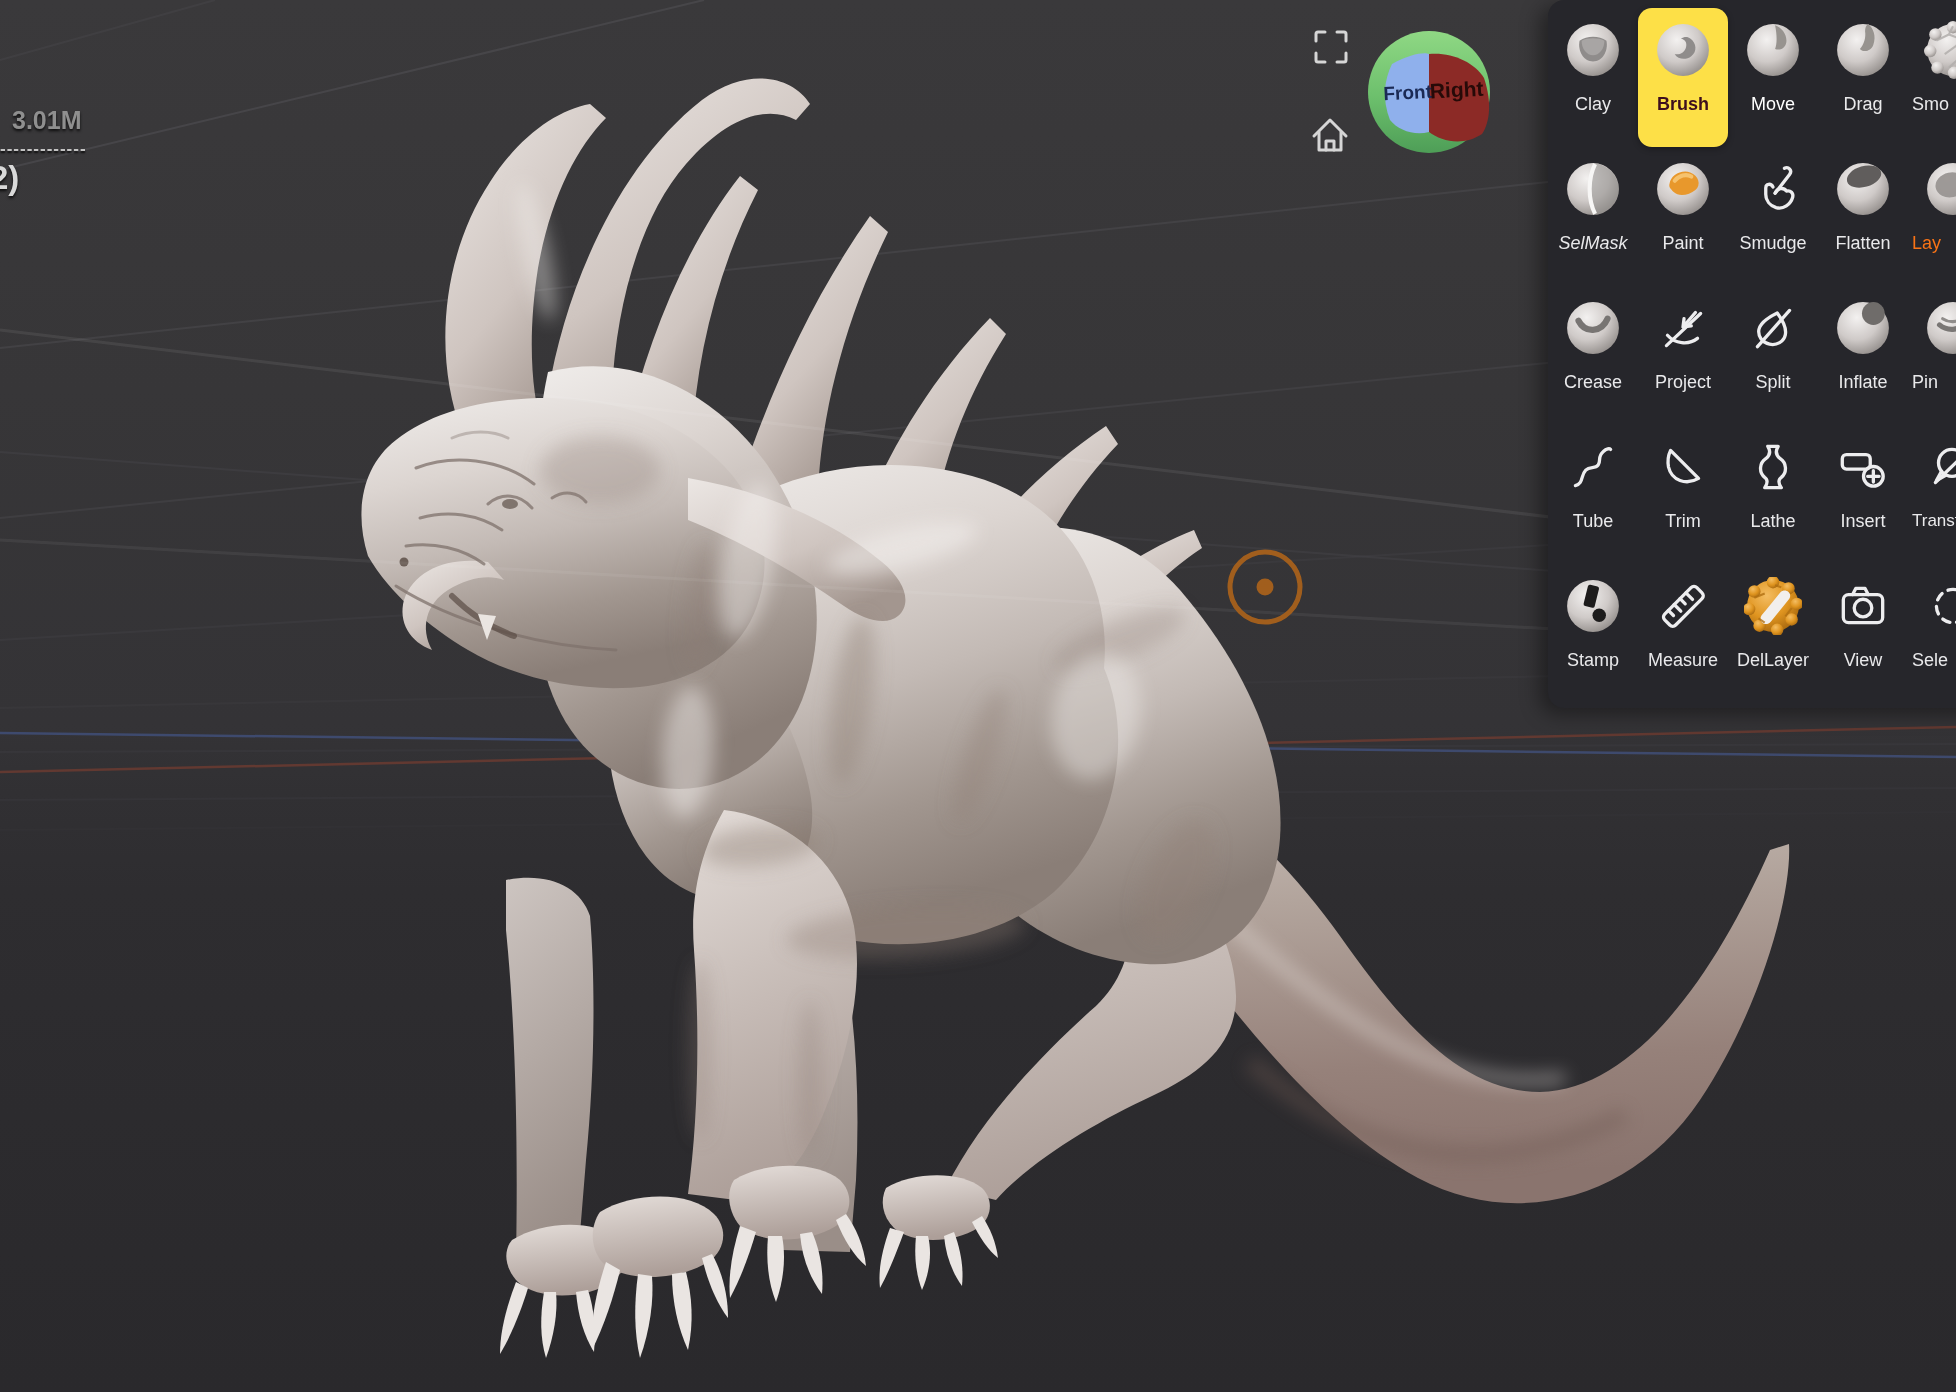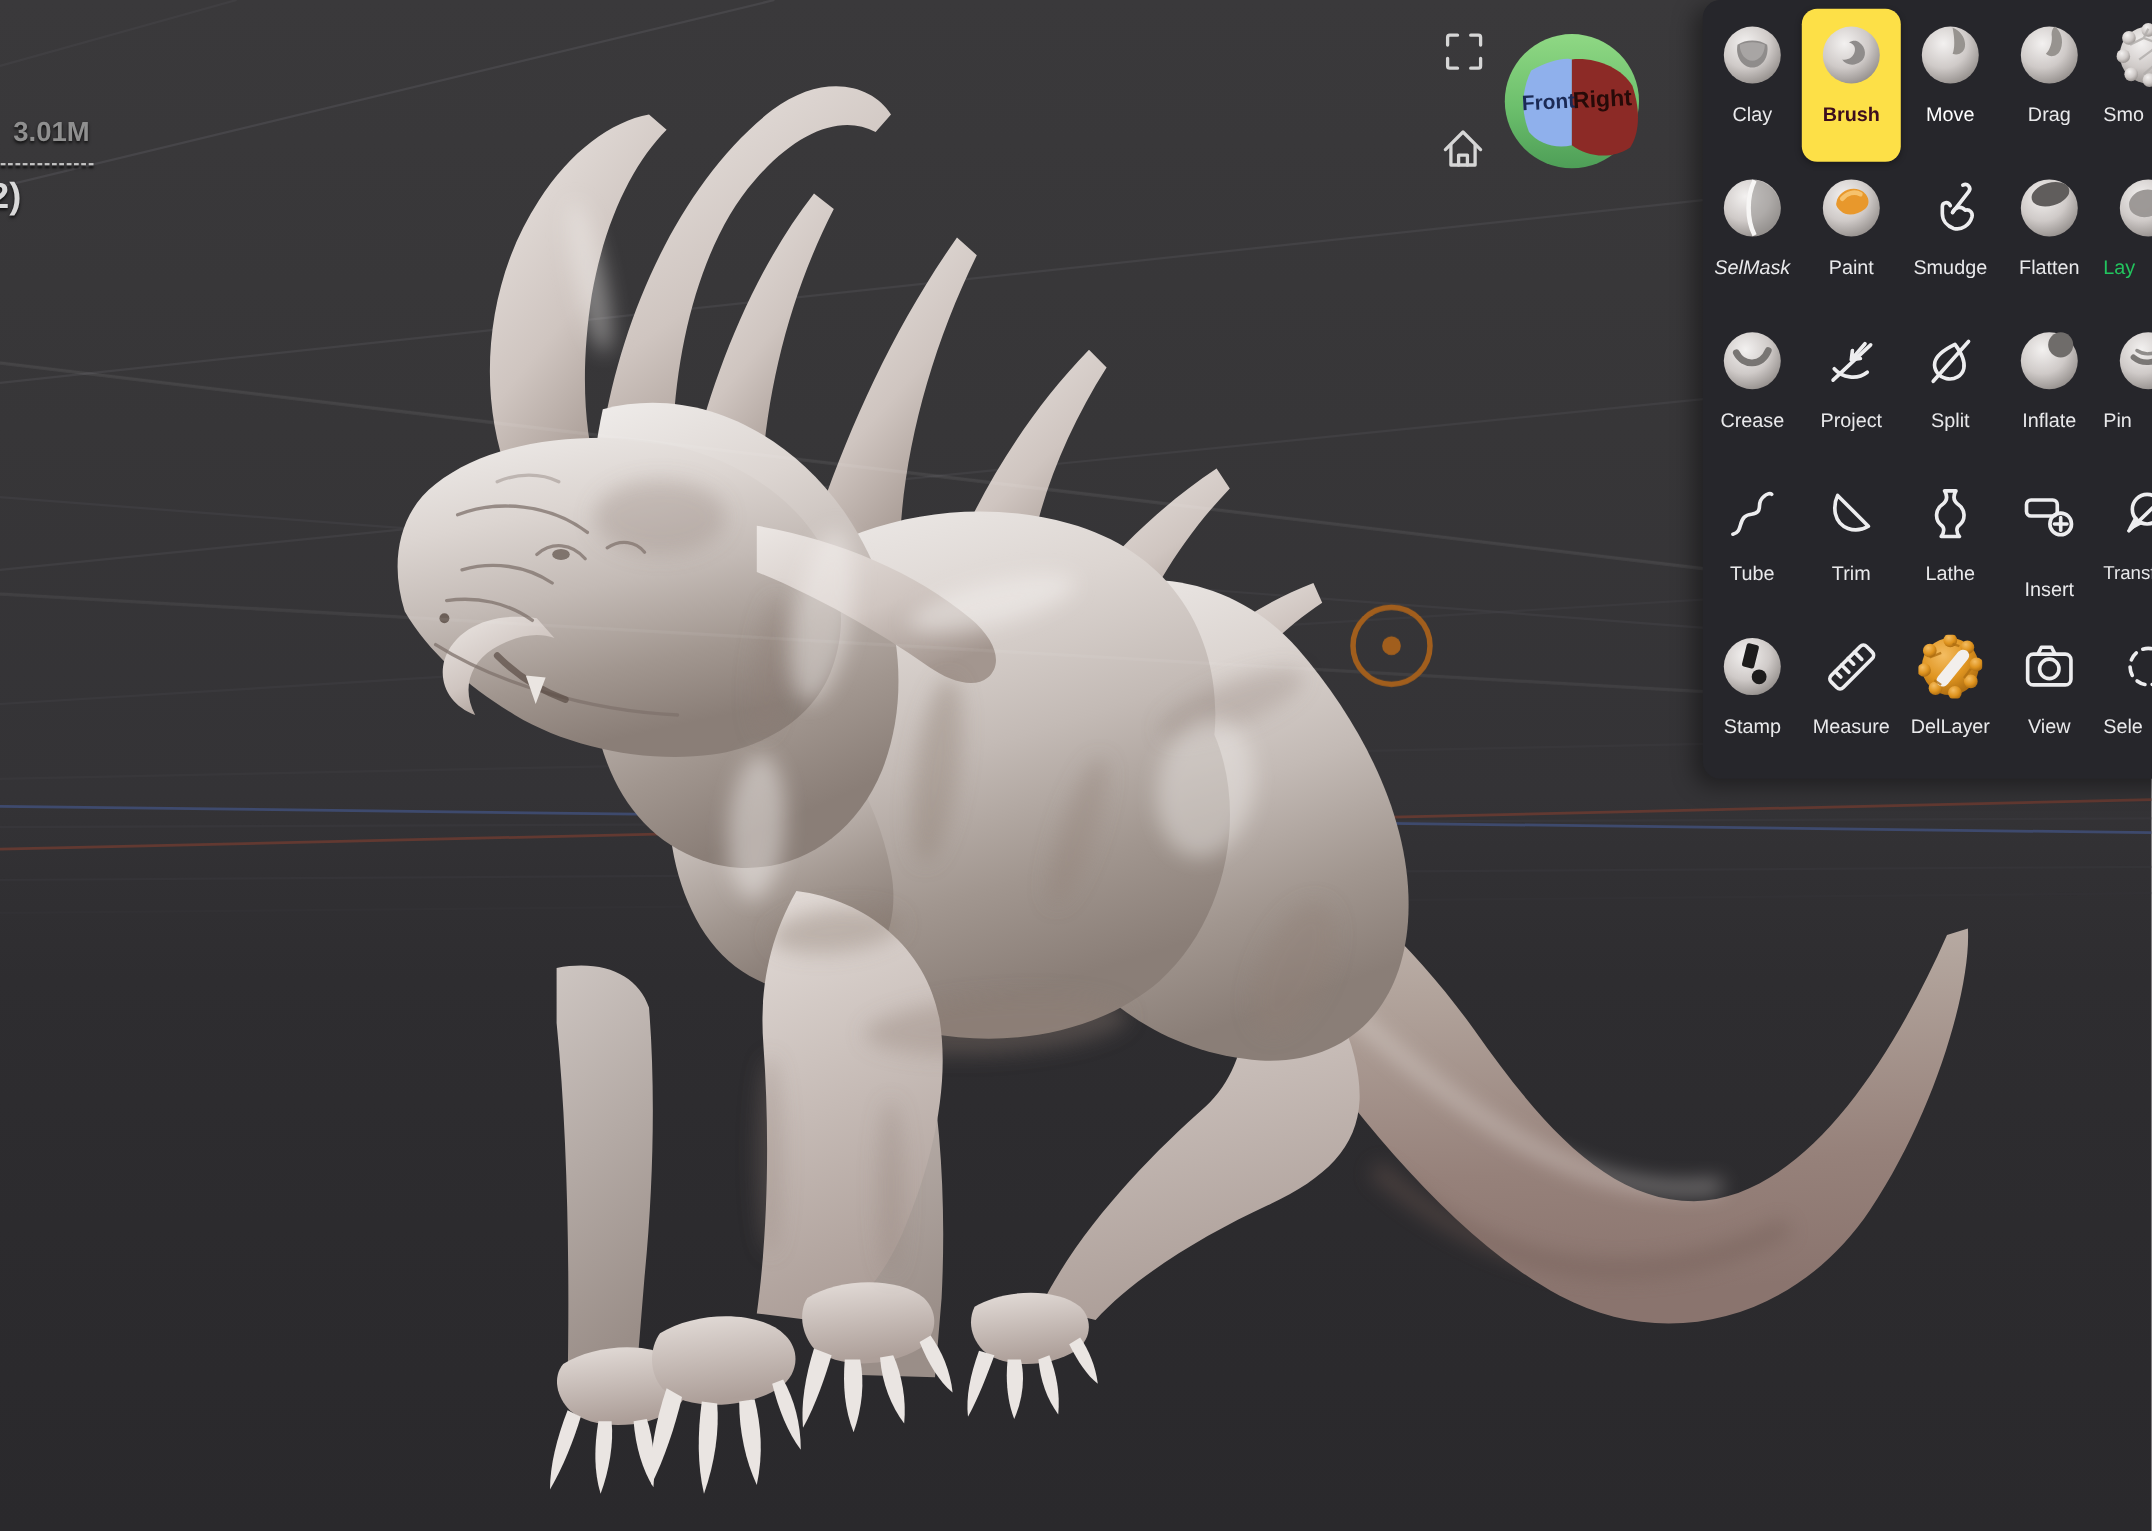--- a/index.html
+++ b/index.html
@@ -410,21 +410,21 @@
     <radialGradient id="sg9" cx="0.38" cy="0.3" r="0.78">
       <stop offset="0" stop-color="#f3f1f0"></stop>
                 <stop offset="0.55" stop-color="#cfcac8"></stop>
                 <stop offset="1" stop-color="#8d8885"></stop>
     </radialGradient>
             </defs>
             <circle cx="28" cy="28" r="25" fill="url(#sg9)"></circle>
             <ellipse cx="26" cy="24" rx="15" ry="12" fill="#999592" transform="rotate(-12 26 24)" opacity="0.95"></ellipse>
           </svg>
         </div>
-        <div class="tlabel" style="color: #22c55e;">Lay</div>
+        <div class="tlabel" style="color: #f97316;">Lay</div>
       </div>
       <div class="tool">
         <div class="ibox">
           <svg width="58" height="58" viewBox="0 0 56 56">
             <defs>
     <radialGradient id="sg10" cx="0.38" cy="0.3" r="0.78">
       <stop offset="0" stop-color="#f3f1f0"></stop>
                 <stop offset="0.55" stop-color="#cfcac8"></stop>
                 <stop offset="1" stop-color="#8d8885"></stop>
     </radialGradient>
@@ -524,21 +524,21 @@
       <div class="tool">
         <div class="ibox">
           <svg width="58" height="58" viewBox="0 0 56 56">
     <g fill="none" stroke="#ededef" stroke-width="3.2" stroke-linecap="round" stroke-linejoin="round">
               <rect x="8" y="16" width="27" height="14" rx="4"></rect>
               <circle cx="38" cy="37" r="9.5"></circle>
               <path d="M38,31.5 v11 M32.5,37 h11"></path>
             </g>
           </svg>
         </div>
-        <div class="tlabel" style="color: rgb(233, 233, 235); margin-top: 15px;">Insert</div>
+        <div class="tlabel" style="color: rgb(233, 233, 235);">Insert</div>
       </div>
       <div class="tool small">
         <div class="ibox">
           <svg width="58" height="58" viewBox="0 0 56 56">
     <g fill="none" stroke="#ededef" stroke-width="3.2" stroke-linecap="round" stroke-linejoin="round">
               <circle cx="27" cy="24" r="13"></circle>
               <path d="M17,32 l-5,9 l9,-5"></path>
               <path d="M11,43 L45,10"></path>
             </g>
           </svg>

